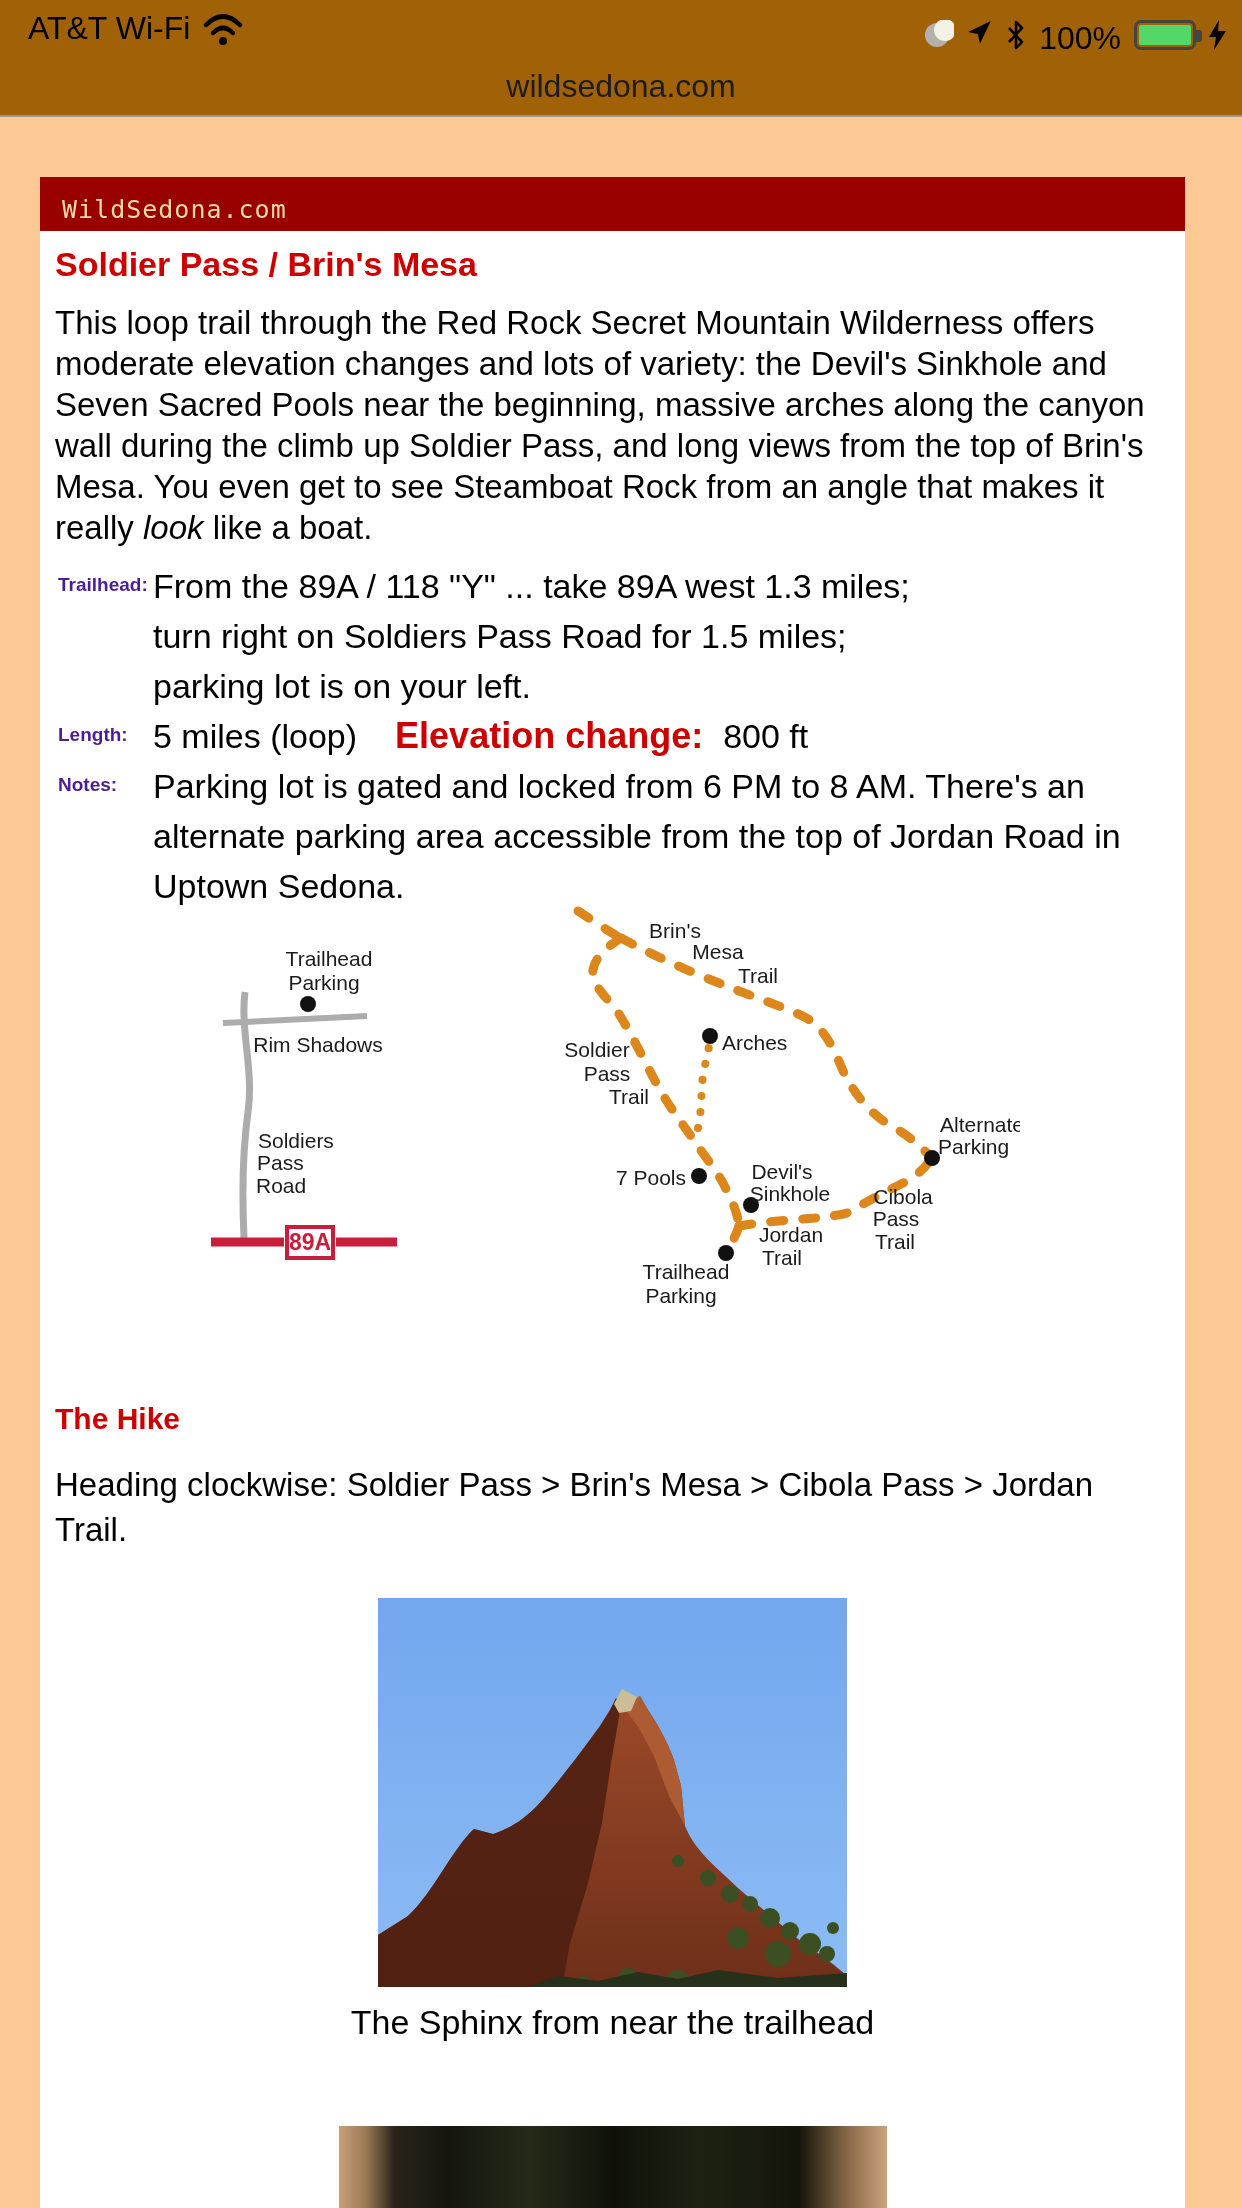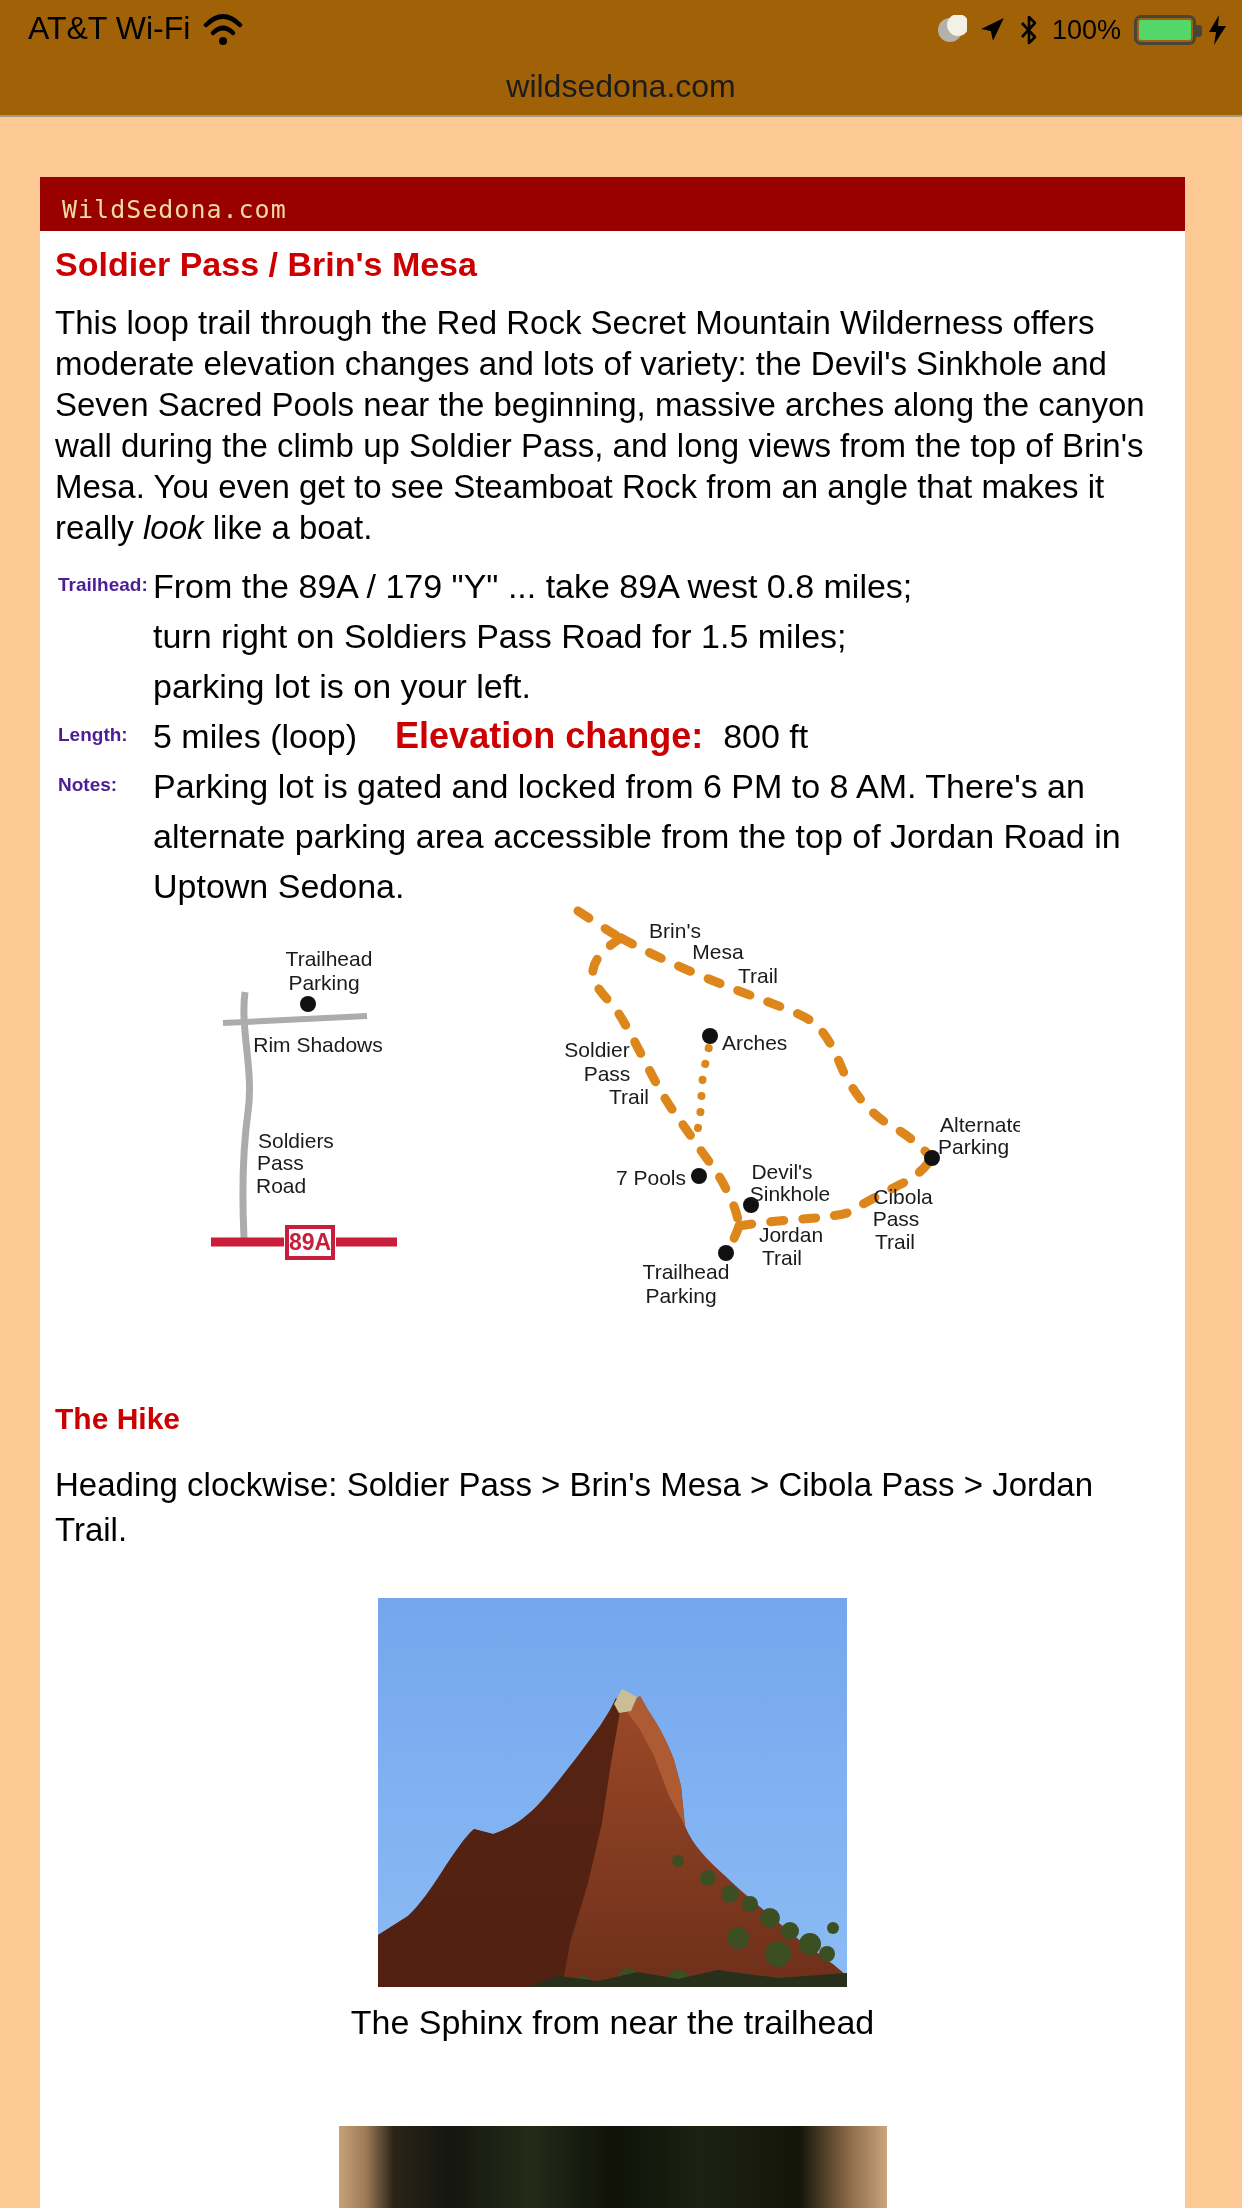--- a/index.html
+++ b/index.html
@@ -20,23 +20,23 @@
   .sb-left {
     position:absolute; left:28px; top:10px;
     display:flex; align-items:center; gap:12px;
     font-size:32px;
   }
   .sb-time {
     position:absolute; left:0; right:0; top:10px;
     text-align:center; font-size:34px; font-weight:700;
   }
   .sb-right {
-    position:absolute; right:16px; top:8px; height:44px;
-    display:flex; align-items:center; gap:13px;
-    font-size:27px;
+    position:absolute; right:16px; top:20px; height:44px;
+    display:flex; gap:13px;
+    font-size:32px;
   }
   .battery { position:relative; width:62px; height:30px;
     border:3px solid #45453d; border-radius:7px; padding:2px;
     background:#53d769; background-clip:content-box; }
   .battery:after { content:""; position:absolute; right:-9px; top:7px;
     width:6px; height:12px; background:#45453d; border-radius:0 3px 3px 0; }
   .sb-url {
     position:absolute; left:0; right:0; top:68px;
     text-align:center; font-size:32px; color:#1c1c1c;
   }
@@ -138,21 +138,21 @@
     </div>
 
     <h1 class="page-title">Soldier Pass / Brin's Mesa</h1>
 
     <p class="intro"><span>This loop trail through the Red Rock Secret Mountain Wilderness offers moderate elevation changes and lots of variety: the Devil's Sinkhole and Seven Sacred Pools near the beginning, massive arches along the canyon wall during the climb up Soldier Pass, and long views from the top of Brin's Mesa. You even get to see Steamboat Rock from an angle that makes it really </span><i>look</i><span> like a boat.</span></p>
 
     <div class="info">
       <div class="info-row">
         <div class="info-label">Trailhead:</div>
         <div class="info-val">
-          <div>From the 89A / 179 "Y" ... take 89A west 0.8 miles;</div>
+          <div>From the 89A / 118 "Y" ... take 89A west 1.3 miles;</div>
           <div>turn right on Soldiers Pass Road for 1.5 miles;</div>
           <div>parking lot is on your left.</div>
         </div>
       </div>
       <div class="info-row">
         <div class="info-label">Length:</div>
         <div class="info-val">
           <span>5 miles (loop)</span><span class="elev-label">Elevation change:</span><span class="elev-value">800 ft</span>
         </div>
       </div>

